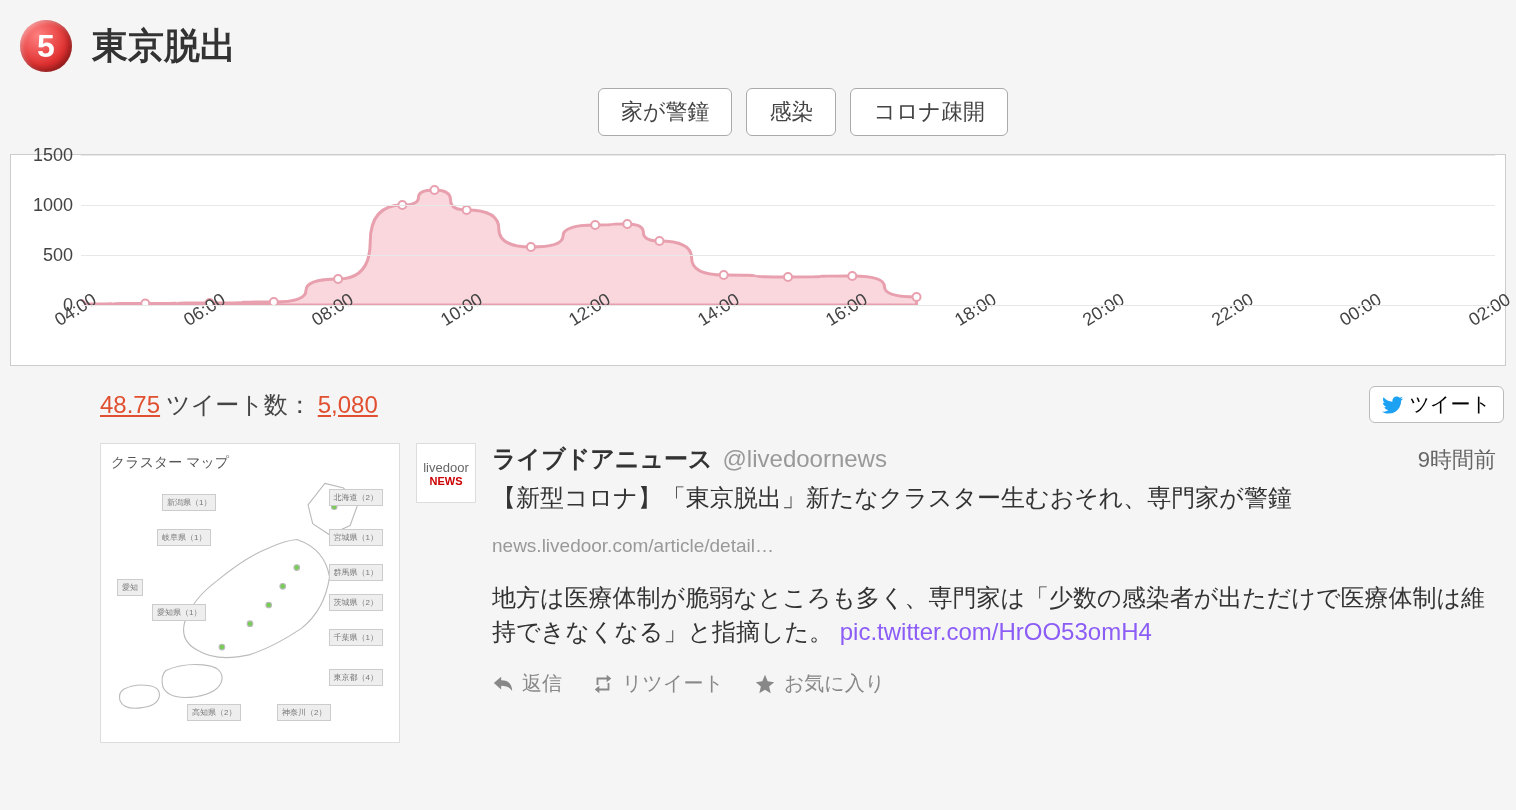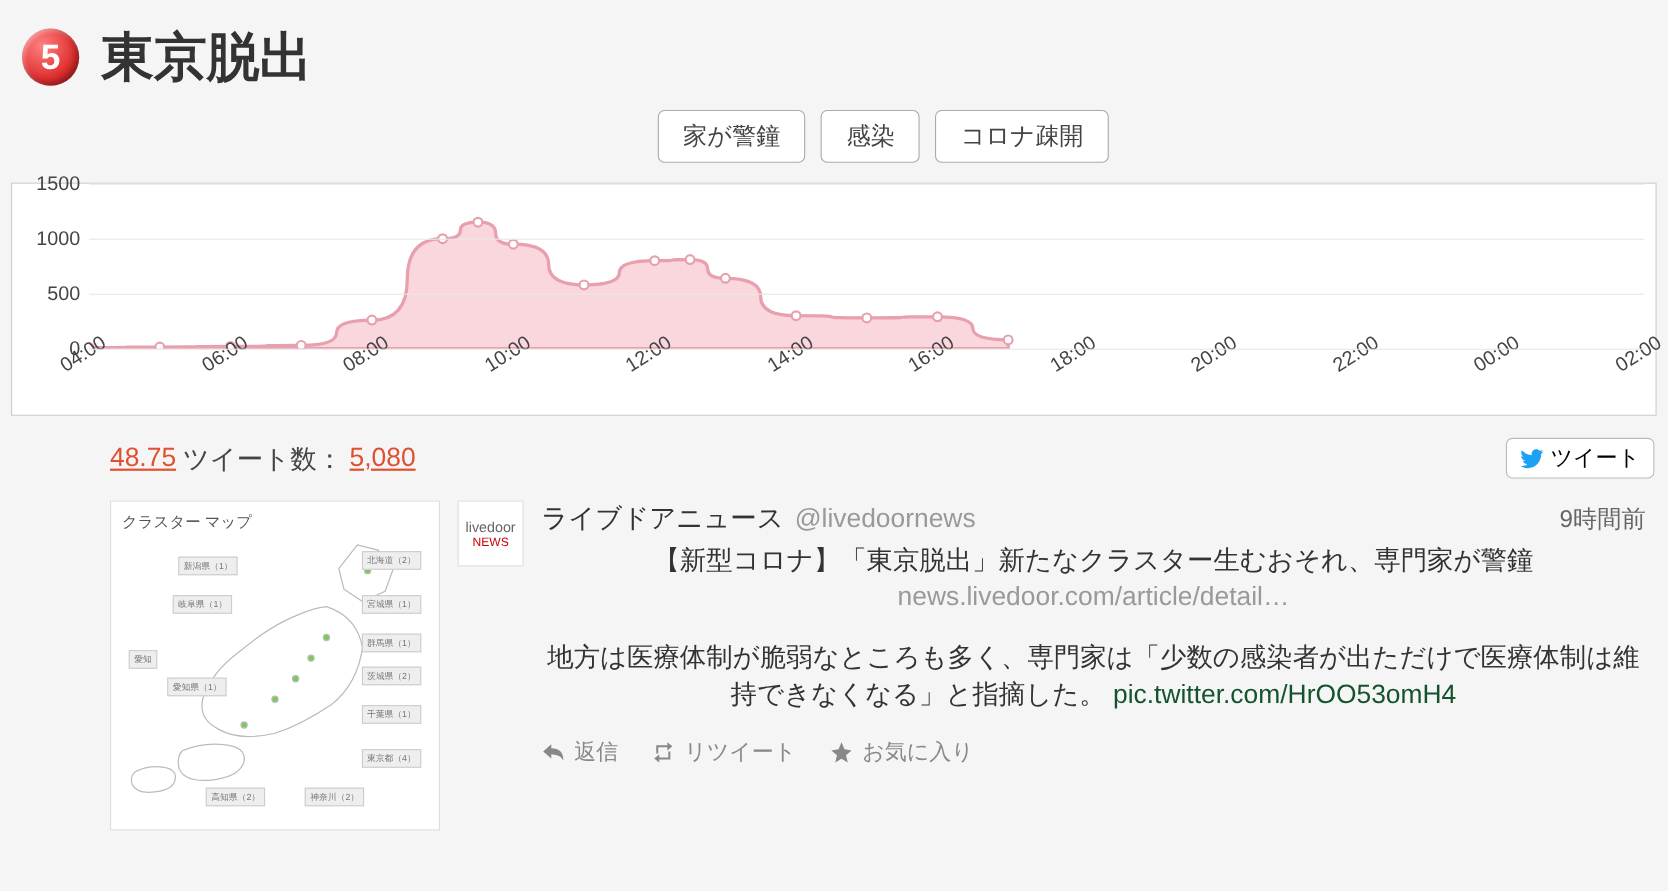--- a/index.html
+++ b/index.html
@@ -12,21 +12,21 @@
 }
 .container { padding: 10px 10px 10px 10px; }
 .header { display: flex; align-items: center; gap: 20px; padding: 10px 0 16px 10px; }
 .rank-badge {
   width: 52px; height: 52px; border-radius: 50%;
   background: radial-gradient(circle at 35% 30%, #ff8080, #e03030 60%, #b01818);
   color: #fff; font-size: 32px; font-weight: bold;
   display: flex; align-items: center; justify-content: center;
   box-shadow: inset -3px -3px 6px rgba(0,0,0,0.3), inset 2px 2px 4px rgba(255,255,255,0.4);
 }
-.trend-title { font-size: 48px; font-weight: 600; color: #333; }
+.trend-title { font-size: 36px; font-weight: 600; color: #333; }
 .tags { display: flex; gap: 14px; padding: 0 0 18px 90px; justify-content: center; }
 .tag {
   border: 1px solid #aaa; border-radius: 6px;
   padding: 8px 22px; font-size: 22px; color: #444;
   background: #fff; cursor: pointer;
 }
 .chart-wrap {
   background: #fff;
   border: 1px solid #ccc;
   position: relative;
@@ -46,41 +46,41 @@
 .metrics .left { display: flex; gap: 6px; align-items: center; }
 .metrics .num { color: #e05030; text-decoration: underline; }
 .tweet-btn {
   border: 1px solid #bbb; border-radius: 6px;
   padding: 4px 12px; background: #fff; font-size: 20px;
   display: inline-flex; align-items: center; gap: 6px; cursor: pointer;
   margin-right: 2px;
 }
 .tweet-btn svg { width: 22px; height: 22px; }
 
-.tweet-row { display: flex; gap: 16px; padding: 0 0 0 90px; text-align: center; }
+.tweet-row { display: flex; gap: 16px; padding: 0 0 0 90px; }
 .thumb {
   width: 300px; height: 300px; background: #fff; border: 1px solid #ddd;
   position: relative; overflow: hidden; flex-shrink: 0;
 }
 .thumb-title { position: absolute; top: 10px; left: 10px; font-size: 14px; color: #555; }
 .avatar {
   width: 60px; height: 60px; background: #fff; border: 1px solid #ddd;
   display: flex; flex-direction: column; align-items: center; justify-content: center;
   font-size: 13px; color: #666; flex-shrink: 0;
 }
-.avatar .l2 { color: #c00; font-size: 11px; }
+.avatar .l2 { color: #c00; font-size: 11px; font-weight: bold; }
 .tweet-body { flex: 1; min-width: 0; padding-right: 10px; }
 .tweet-head { display: flex; align-items: baseline; gap: 10px; }
-.tweet-name { font-size: 24px; font-weight: 400; color: #333; }
+.tweet-name { font-size: 24px; font-weight: 700; color: #333; }
 .tweet-handle { font-size: 24px; color: #999; }
 .tweet-time { font-size: 22px; color: #666; margin-left: auto; }
 .tweet-title { font-size: 24px; color: #333; margin-top: 6px; line-height: 1.4; }
-.tweet-url { font-size: 24px; color: #999; margin-top: 2px; }
+.tweet-url { font-size: 19px; color: #999; margin-top: 20px; }
 .tweet-text { font-size: 24px; color: #333; margin-top: 24px; line-height: 1.45; }
-.tweet-text .link { color: #14532d; }
+.tweet-text .link { color: #8b5cf6; }
 .tweet-actions { display: flex; gap: 30px; margin-top: 20px; }
 .tact { display: inline-flex; align-items: center; gap: 8px; color: #888; font-size: 20px; cursor: pointer; }
 .tact svg { width: 22px; height: 22px; fill: #888; }
 
 
 .mapbox { position:absolute; top:30px; left:6px; right:6px; bottom:6px; }
 .map-label { position:absolute; background:#eee; border:1px solid #ccc; font-size:8px; padding:2px 4px; color:#777; white-space:nowrap; }
 </style>
 </head>
 <body>

